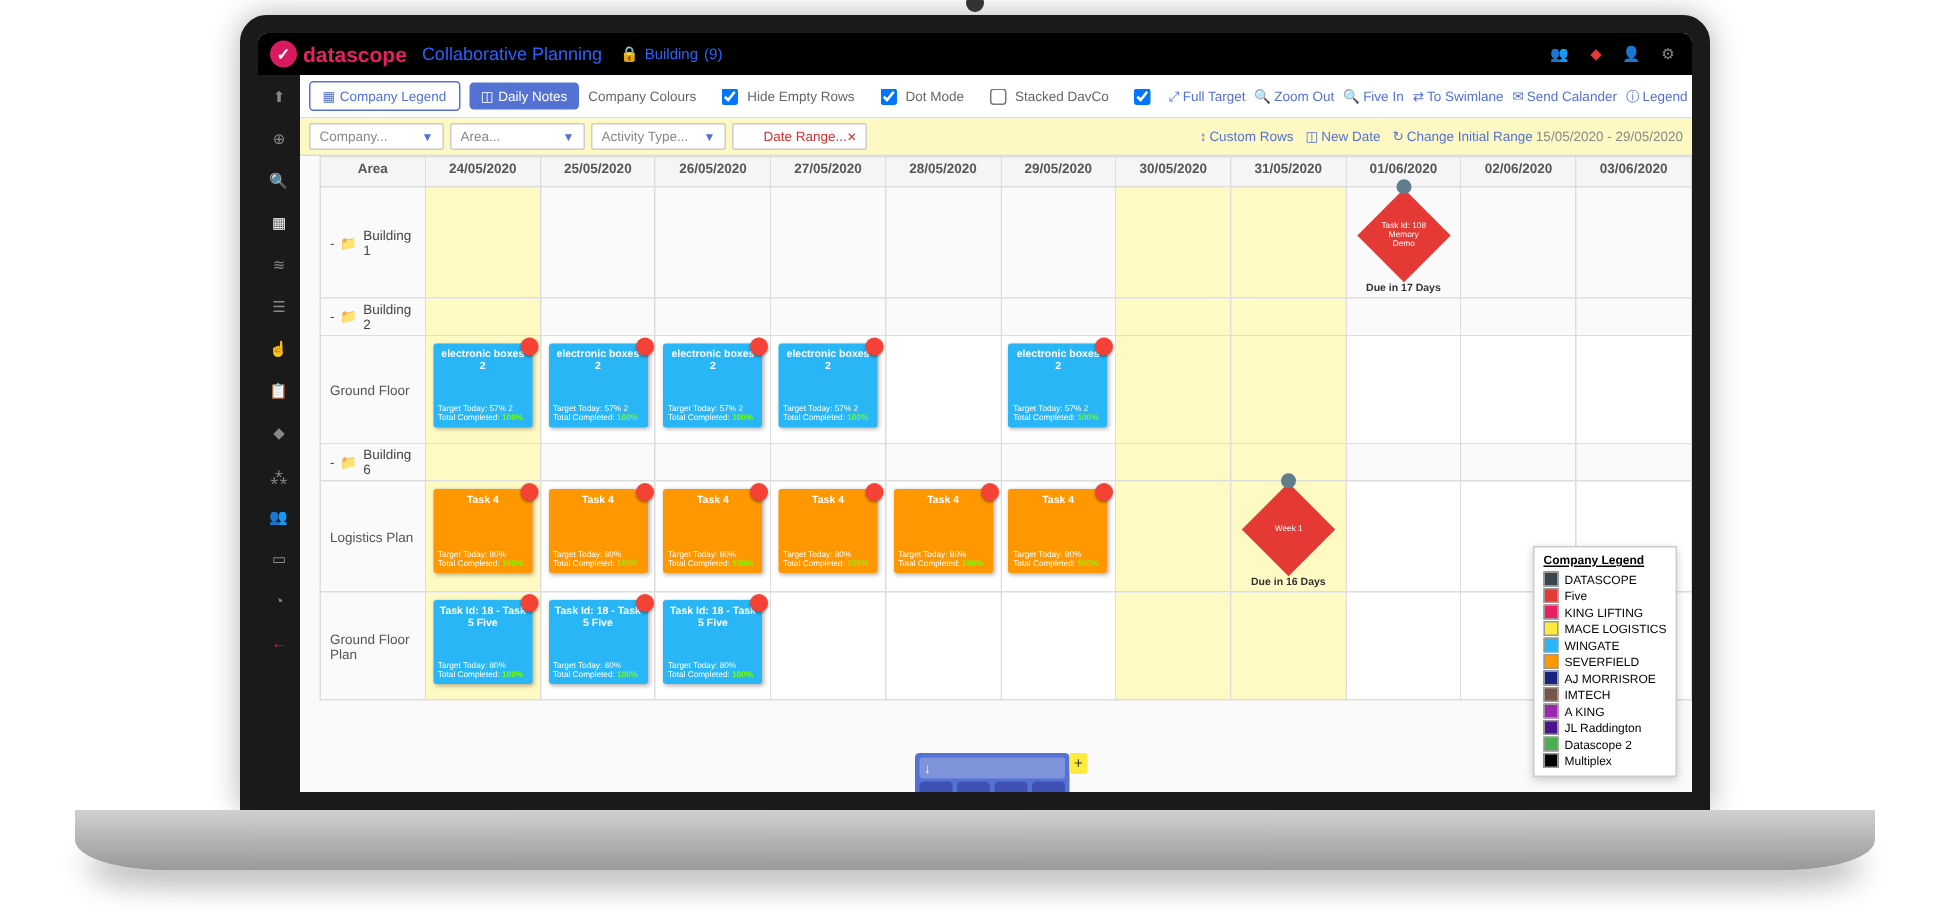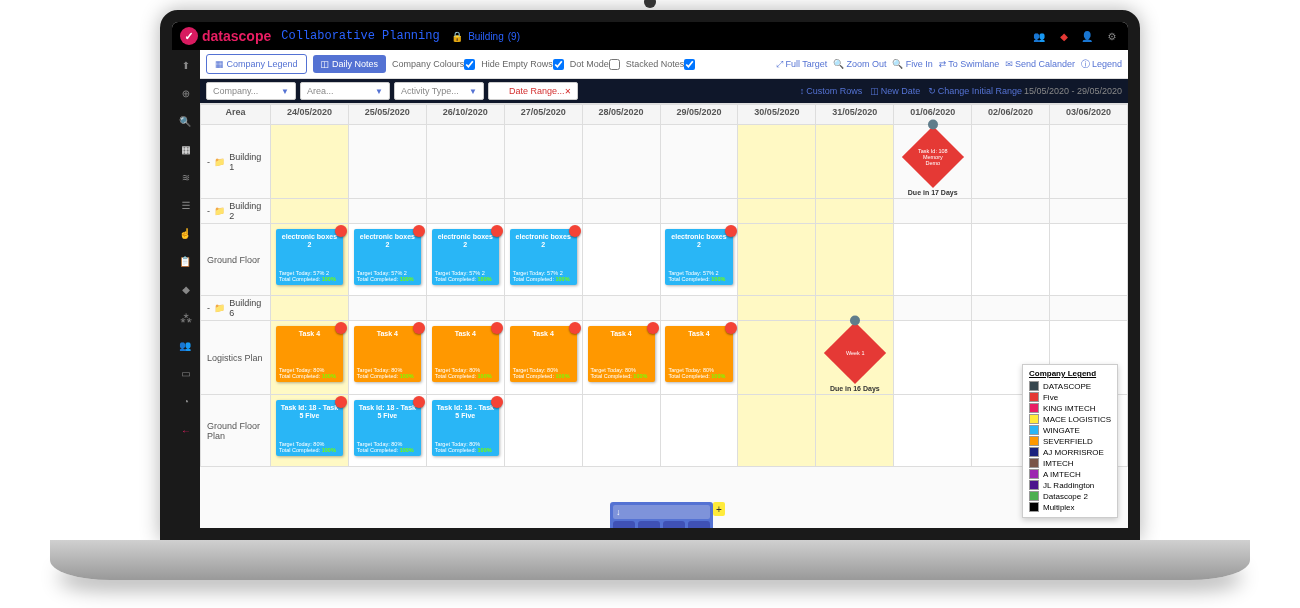--- a/index.html
+++ b/index.html
@@ -7,50 +7,50 @@
 .laptop-frame { width: 1300px; height: 608px; position: relative; display: flex; justify-content: center; align-items: flex-start; }
 .laptop-screen { width: 980px; height: 530px; background: #000; border: 12px solid #1a1a1a; border-radius: 18px 18px 0 0; margin-top: 10px; position: relative; overflow: hidden; box-shadow: 0 0 20px rgba(0,0,0,0.3); }
 .laptop-base { position: absolute; bottom: 28px; left: 50%; transform: translateX(-50%); width: 1200px; height: 40px; background: linear-gradient(to bottom, #d0d0d0, #999); border-radius: 0 0 60px 60px / 0 0 20px 20px; box-shadow: 0 20px 20px -10px rgba(0,0,0,0.3); }
 .laptop-notch { position: absolute; top: -4px; left: 50%; transform: translateX(-50%); width: 12px; height: 12px; background: #333; border-radius: 50%; z-index: 10; }
 
 .app { display: flex; flex-direction: column; height: 100%; background: #fff; font-size: 10px; }
 
 .topbar { background: #000; color: #fff; height: 28px; display: flex; align-items: center; padding: 0 8px; flex-shrink: 0; }
 .logo-icon { width: 18px; height: 18px; border-radius: 50%; background: #d81b60; display: flex; align-items: center; justify-content: center; color: #fff; font-weight: bold; font-size: 11px; margin-right: 4px; }
 .brand { color: #e91e63; font-weight: bold; font-size: 14px; margin-right: 10px; }
-.page-title { color: #2962ff; font-size: 12px; margin-right: 12px; font-family: Liberation Mono, monospace; }
+.page-title { color: #2962ff; font-size: 12px; margin-right: 12px; }
 .account-badge { color: #2962ff; font-size: 10px; display: flex; align-items: center; gap: 4px; }
 .top-right { margin-left: auto; display: flex; align-items: center; gap: 8px; }
 .top-icon { width: 16px; height: 16px; display: flex; align-items: center; justify-content: center; }
 
 .body-row { display: flex; flex: 1; min-height: 0; }
 
 .sidenav { width: 28px; background: #1a1a1a; display: flex; flex-direction: column; align-items: center; padding-top: 6px; gap: 10px; flex-shrink: 0; }
 .sidenav-item { width: 18px; height: 18px; color: #888; display: flex; align-items: center; justify-content: center; cursor: pointer; }
 .sidenav-item.active { color: #fff; }
 
 .main { flex: 1; display: flex; flex-direction: column; min-width: 0; background: #fafafa; }
 
 .toolbar1 { display: flex; align-items: center; padding: 4px 6px; gap: 6px; border-bottom: 1px solid #ddd; background: #fff; flex-wrap: nowrap; font-size: 9px; }
 .btn { background: #5472d3; color: #fff; padding: 4px 8px; border-radius: 3px; cursor: pointer; white-space: nowrap; display: flex; align-items: center; gap: 3px; }
 .btn.outline { background: #fff; color: #5472d3; border: 1px solid #5472d3; }
-.chk { display: flex; align-items: center; gap: 0; color: #666; white-space: nowrap; }
+.chk { display: flex; align-items: center; gap: 17px; color: #666; white-space: nowrap; }
 .chk input { width: 11px; height: 11px; }
 .spacer { flex: 1; }
 .link { color: #5472d3; cursor: pointer; white-space: nowrap; display: flex; align-items: center; gap: 2px; }
 
-.toolbar2 { display: flex; align-items: center; padding: 3px 6px; gap: 4px; border-bottom: 1px solid #ddd; background: #0f172a; font-size: 9px; }
+.toolbar2 { display: flex; align-items: center; padding: 3px 6px; gap: 4px; border-bottom: 1px solid #ddd; background: #fef9c3; font-size: 9px; }
 .filter { border: 1px solid #ccc; padding: 3px 6px; border-radius: 2px; color: #888; background: #fff; min-width: 90px; display: flex; align-items: center; justify-content: space-between; cursor: pointer; }
 .filter .caret { color: #5472d3; font-size: 8px; }
 .filter.danger { color: #d32f2f; padding-left: 20px; }
 .filter.danger .caret { color: #d32f2f; }
 .tool-right { margin-left: auto; display: flex; align-items: center; gap: 8px; color: #5472d3; }
 .muted-date { color: #888; }
 
-.calendar-wrap { flex: 1; overflow: auto; position: relative; }
+.calendar-wrap { flex: 1; overflow: auto; position: relative; padding-left: 13px; }
 table.calendar { border-collapse: collapse; width: 100%; table-layout: fixed; }
 .calendar th, .calendar td { border: 1px solid #ddd; text-align: center; font-size: 9px; padding: 2px; vertical-align: top; position: relative; }
 .calendar th { background: #f5f5f5; font-weight: bold; height: 20px; color: #555; }
 .calendar td { height: 72px; background: #fff; }
 .calendar td.weekend { background: #fff9c4; }
 .rowhead { background: #fafafa !important; text-align: left !important; padding-left: 6px !important; vertical-align: middle !important; color: #555; font-weight: normal; width: 70px; }
 .folder-row td { height: 22px; background: #fafafa; }
 .folder-label { display: flex; align-items: center; gap: 4px; font-size: 9px; color: #444; }
 .folder-icon { color: #f9a825; }
 
@@ -140,21 +140,21 @@
               </label>
             <label class="chk">
                 <span>Hide Empty Rows</span>
                 <input type="checkbox" checked="" style="">
               </label>
             <label class="chk">
                 <span>Dot Mode</span>
                 <input type="checkbox" style="">
               </label>
             <label class="chk">
-                <span>Stacked Notes</span>
+                <span>Stacked DavCo</span>
                 <input type="checkbox" checked="" style="">
               </label>
             <div class="spacer"></div>
             <span class="link">⤢ <span>Full Target</span></span>
             <span class="link">🔍 <span>Zoom Out</span></span>
             <span class="link">🔍 <span>Five In</span></span>
             <span class="link">⇄ <span>To Swimlane</span></span>
             <span class="link">✉ <span>Send Calander</span></span>
             <span class="link">ⓘ <span>Legend</span></span>
           </div>
@@ -197,21 +197,21 @@
                   <col>
                   <col>
                   <col>
                   <col>
               </colgroup>
               <thead>
                 <tr>
                   <th>Area</th>
                   <th class="weekend">24/05/2020</th>
                   <th>25/05/2020</th>
-                  <th>26/10/2020</th>
+                  <th>26/05/2020</th>
                   <th>27/05/2020</th>
                   <th>28/05/2020</th>
                   <th>29/05/2020</th>
                   <th class="weekend">30/05/2020</th>
                   <th class="weekend">31/05/2020</th>
                   <th>01/06/2020</th>
                   <th>02/06/2020</th>
                   <th>03/06/2020</th>
                 </tr>
               </thead>
@@ -443,21 +443,21 @@
                   <div class="legend-item">
                     <span class="legend-sw" style="background:#37474f"></span>
                     <span>DATASCOPE</span>
                   </div>
                   <div class="legend-item">
                     <span class="legend-sw" style="background:#e53935"></span>
                     <span>Five</span>
                   </div>
                   <div class="legend-item">
                     <span class="legend-sw" style="background:#e91e63"></span>
-                    <span>KING IMTECH</span>
+                    <span>KING LIFTING</span>
                   </div>
                   <div class="legend-item">
                     <span class="legend-sw" style="background:#ffeb3b"></span>
                     <span>MACE LOGISTICS</span>
                   </div>
                   <div class="legend-item">
                     <span class="legend-sw" style="background:#29b6f6"></span>
                     <span>WINGATE</span>
                   </div>
                   <div class="legend-item">
@@ -467,21 +467,21 @@
                   <div class="legend-item">
                     <span class="legend-sw" style="background:#1a237e"></span>
                     <span>AJ MORRISROE</span>
                   </div>
                   <div class="legend-item">
                     <span class="legend-sw" style="background:#795548"></span>
                     <span>IMTECH</span>
                   </div>
                   <div class="legend-item">
                     <span class="legend-sw" style="background:#9c27b0"></span>
-                    <span>A IMTECH</span>
+                    <span>A KING</span>
                   </div>
                   <div class="legend-item">
                     <span class="legend-sw" style="background:#4a148c"></span>
                     <span>JL Raddington</span>
                   </div>
                   <div class="legend-item">
                     <span class="legend-sw" style="background:#4caf50"></span>
                     <span>Datascope 2</span>
                   </div>
                   <div class="legend-item">

